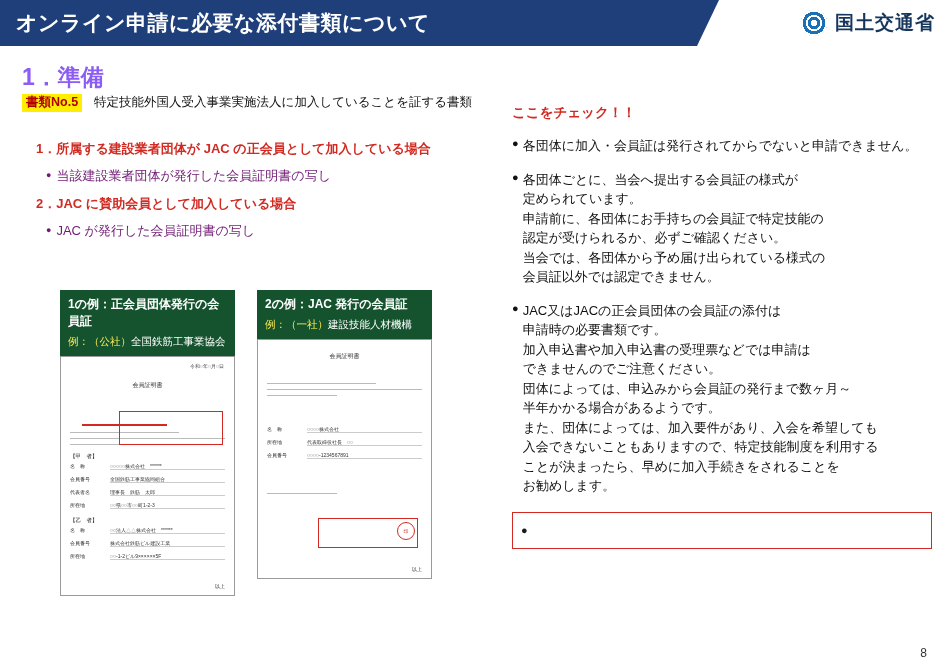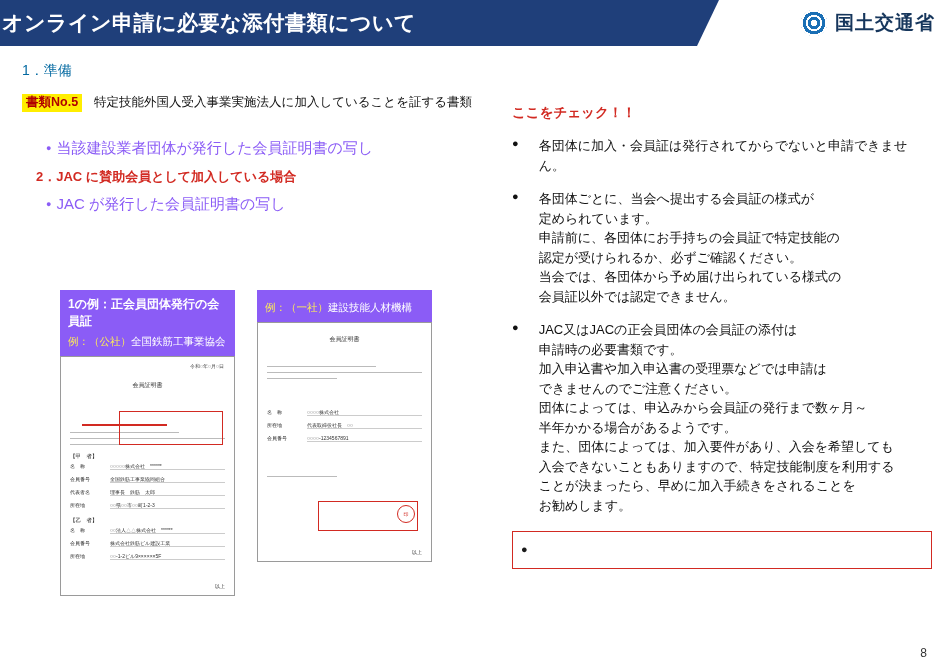--- a/index.html
+++ b/index.html
@@ -18,21 +18,21 @@
     position: absolute; top: 0; left: 0;
     width: 947px; height: 46px;
     background: #1f3f7a;
     display: flex; align-items: center;
   }
   .header-title {
     color: #ffffff;
     font-size: 21px;
     font-weight: bold;
     letter-spacing: 0.5px;
-    padding-left: 2px;
+    padding-left: 16px;
     white-space: nowrap;
   }
   .header-right {
     position: absolute; right: 0; top: 0;
     height: 46px; width: 250px;
     background: #ffffff;
     display: flex; align-items: center; justify-content: flex-end;
     padding-right: 12px;
     clip-path: polygon(22px 0, 100% 0, 100% 100%, 0 100%);
   }
@@ -46,21 +46,21 @@
   }
   .mlit-text {
     font-size: 19px; font-weight: bold; color: #16365c;
     letter-spacing: 1px;
     text-align: center;
   }
 
   
   .section-title {
     position: absolute; left: 22px; top: 62px;
-    font-size: 14px; font-weight: normal; color: #0369a1;
+    font-size: 23px; font-weight: bold; color: #8b5cf6;
   }
 
   .doc-row {
     position: absolute; left: 22px; top: 94px;
     display: flex; align-items: center; gap: 12px;
   }
   .doc-badge {
     background: #ffee00;
     color: #b00000;
     font-weight: bold;
@@ -70,33 +70,33 @@
   }
   .doc-desc { font-size: 12.5px; color: #111; }
 
   
   .left-col { position: absolute; left: 22px; top: 130px; width: 470px; }
   .case-line {
     color: #d22a22; font-size: 13px; font-weight: bold;
     margin: 10px 0 0 14px;
   }
   .bullet-line {
-    font-size: 15px; color: #8b5cf6;
+    font-size: 13px; color: #701a75;
     margin: 9px 0 0 24px;
   }
   .bullet-line::before { content: "\25CF"; font-size: 9px; margin-right: 5px; vertical-align: 2px; }
 
   
   .samples {
     position: absolute; left: 60px; top: 290px;
     display: flex; gap: 22px;
   }
   .sample { width: 175px; }
   .sample-head {
-    background: #8b5cf6; color: #ffffff;
+    background: #14532d; color: #ffffff;
     padding: 6px 8px 7px 8px;
   }
   .sample-head .t1 { font-size: 12px; font-weight: bold; display:block; }
   .sample-head .t2 { font-size: 10.5px; display:block; margin-top:5px; color:#ffee55; }
   .sample-head .t2 .org { color: #ffffff; }
   .sample-paper {
     border: 1px solid #9a9a9a;
     background: #ffffff;
     height: 240px;
     position: relative;
@@ -122,21 +122,21 @@
     position: absolute; width: 18px; height: 18px; border: 1.2px solid #d22a22; border-radius: 50%;
     color: #d22a22; font-size: 5px; display:flex; align-items:center; justify-content:center;
   }
   .sec-label { font-size: 5.5px; color:#222; margin: 8px 0 3px 0; }
 
   
   .right-col { position: absolute; left: 512px; top: 104px; width: 420px; }
   .check-head { color: #d22a22; font-size: 13.5px; font-weight: bold; }
   .r-item { margin-top: 14px; font-size: 13px; line-height: 1.5; color: #111; display: flex; }
   .r-item .dot { font-size: 11px; margin-right: 4px; line-height: 1.45; }
-  .r-item .txt { flex: 1; margin-left: 16px; }
+  .r-item .txt { flex: 1; }
   .r-box {
     margin-top: 16px;
     border: 1.6px solid #d22a22;
     padding: 9px 8px 10px 8px;
     font-size: 12.5px; line-height: 1.5;
     display: flex;
   }
   .r-box .dot { font-size: 11px; margin-right: 3px; line-height: 1.5; }
 
   .page-no {
@@ -158,20 +158,21 @@
 </div>
 
 <div class="section-title">1．準備</div>
 
 <div class="doc-row">
   <span class="doc-badge">書類No.5</span>
   <span class="doc-desc">特定技能外国人受入事業実施法人に加入していることを証する書類</span>
 </div>
 
 <div class="left-col">
+  <div class="case-line">1．所属する建設業者団体が JAC の正会員として加入している場合</div>
   <div class="bullet-line">当該建設業者団体が発行した会員証明書の写し</div>
   <div class="case-line">2．JAC に賛助会員として加入している場合</div>
   <div class="bullet-line">JAC が発行した会員証明書の写し</div>
 </div>
 
 <div class="samples">
 
   <div class="sample">
     <div class="sample-head">
       <span class="t1">1の例：正会員団体発行の会員証</span>
@@ -220,20 +221,21 @@
             <span class="lbl">所在地</span>
             <span class="val">○○-1-2ビル9××××××5F</span>
           </div>
       </div>
       <div style="position:absolute; right:9px; bottom:6px; font-size:5px; color:#333;">以上</div>
     </div>
   </div>
 
   <div class="sample">
     <div class="sample-head">
+      <span class="t1">2の例：JAC 発行の会員証</span>
       <span class="t2">
         <span>例：（一社）</span><span class="org">建設技能人材機構</span>
       </span>
     </div>
     <div class="sample-paper">
       <div class="paper-title" style="margin-top:4px;">会員証明書</div>
       <div class="paper-line mid" style="margin-top:22px;"></div>
       <div class="paper-line"></div>
       <div class="paper-line short"></div>
       <div class="tiny-rows" style="margin-top:30px;">

